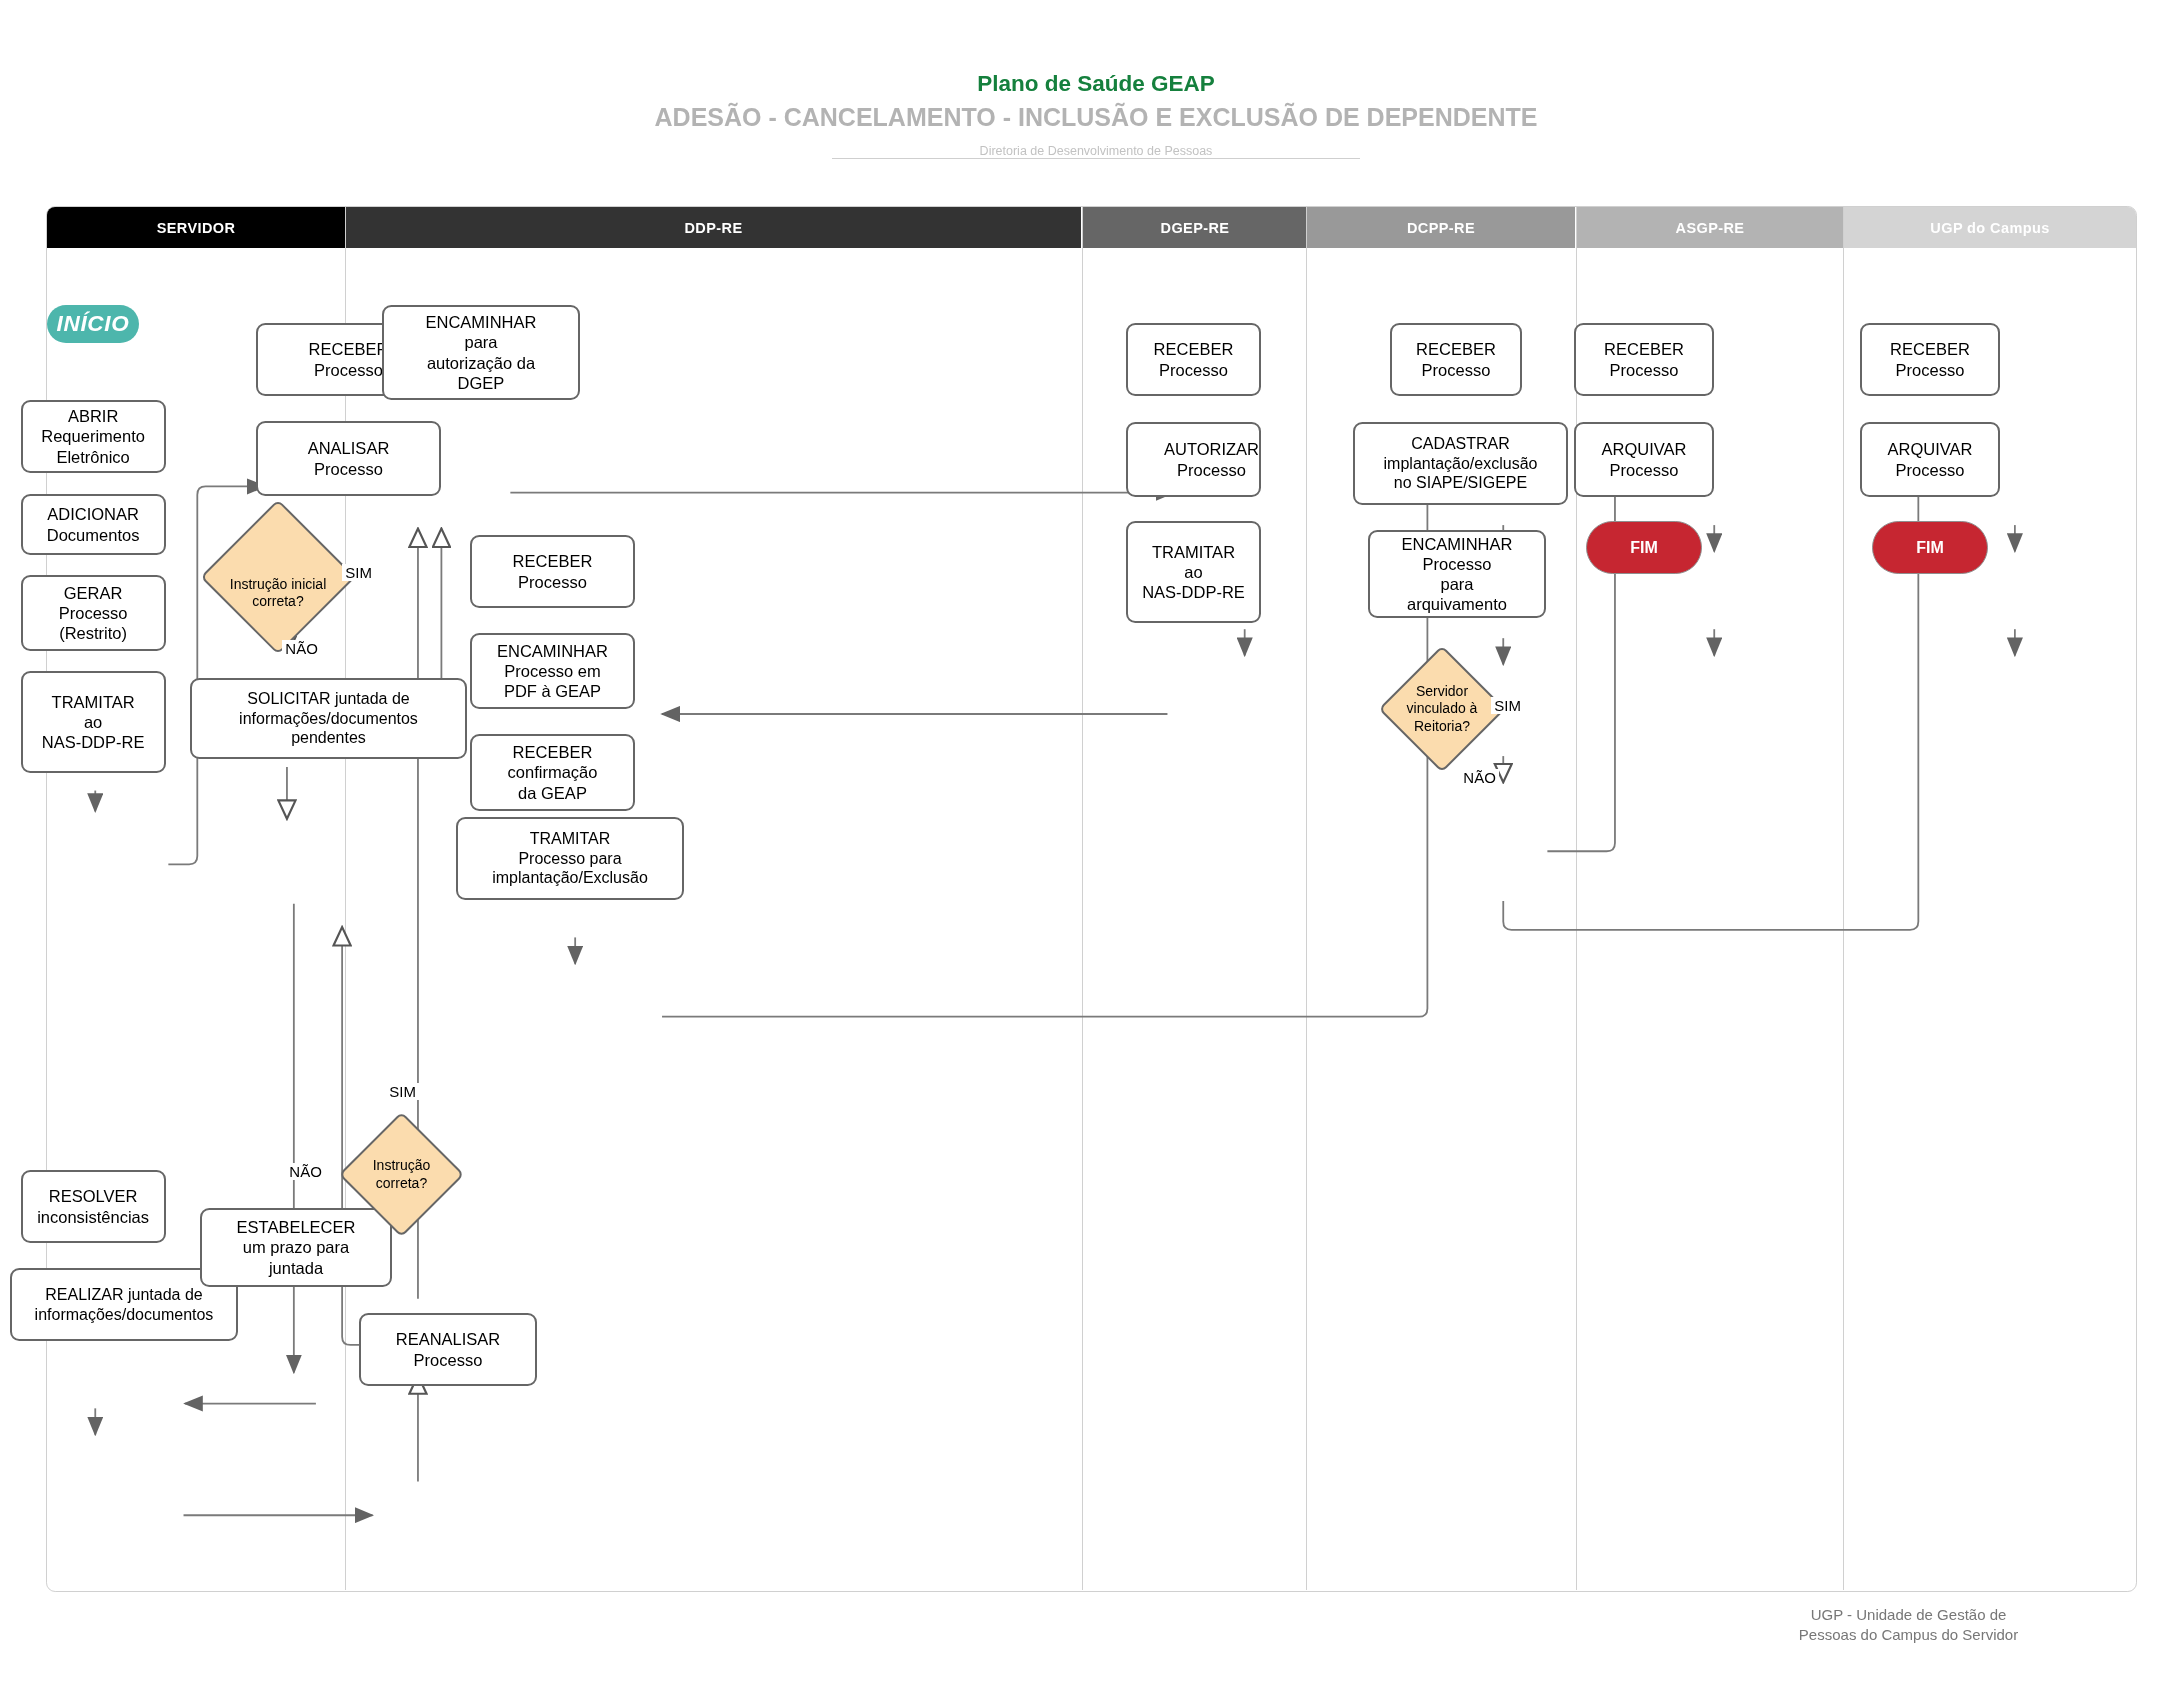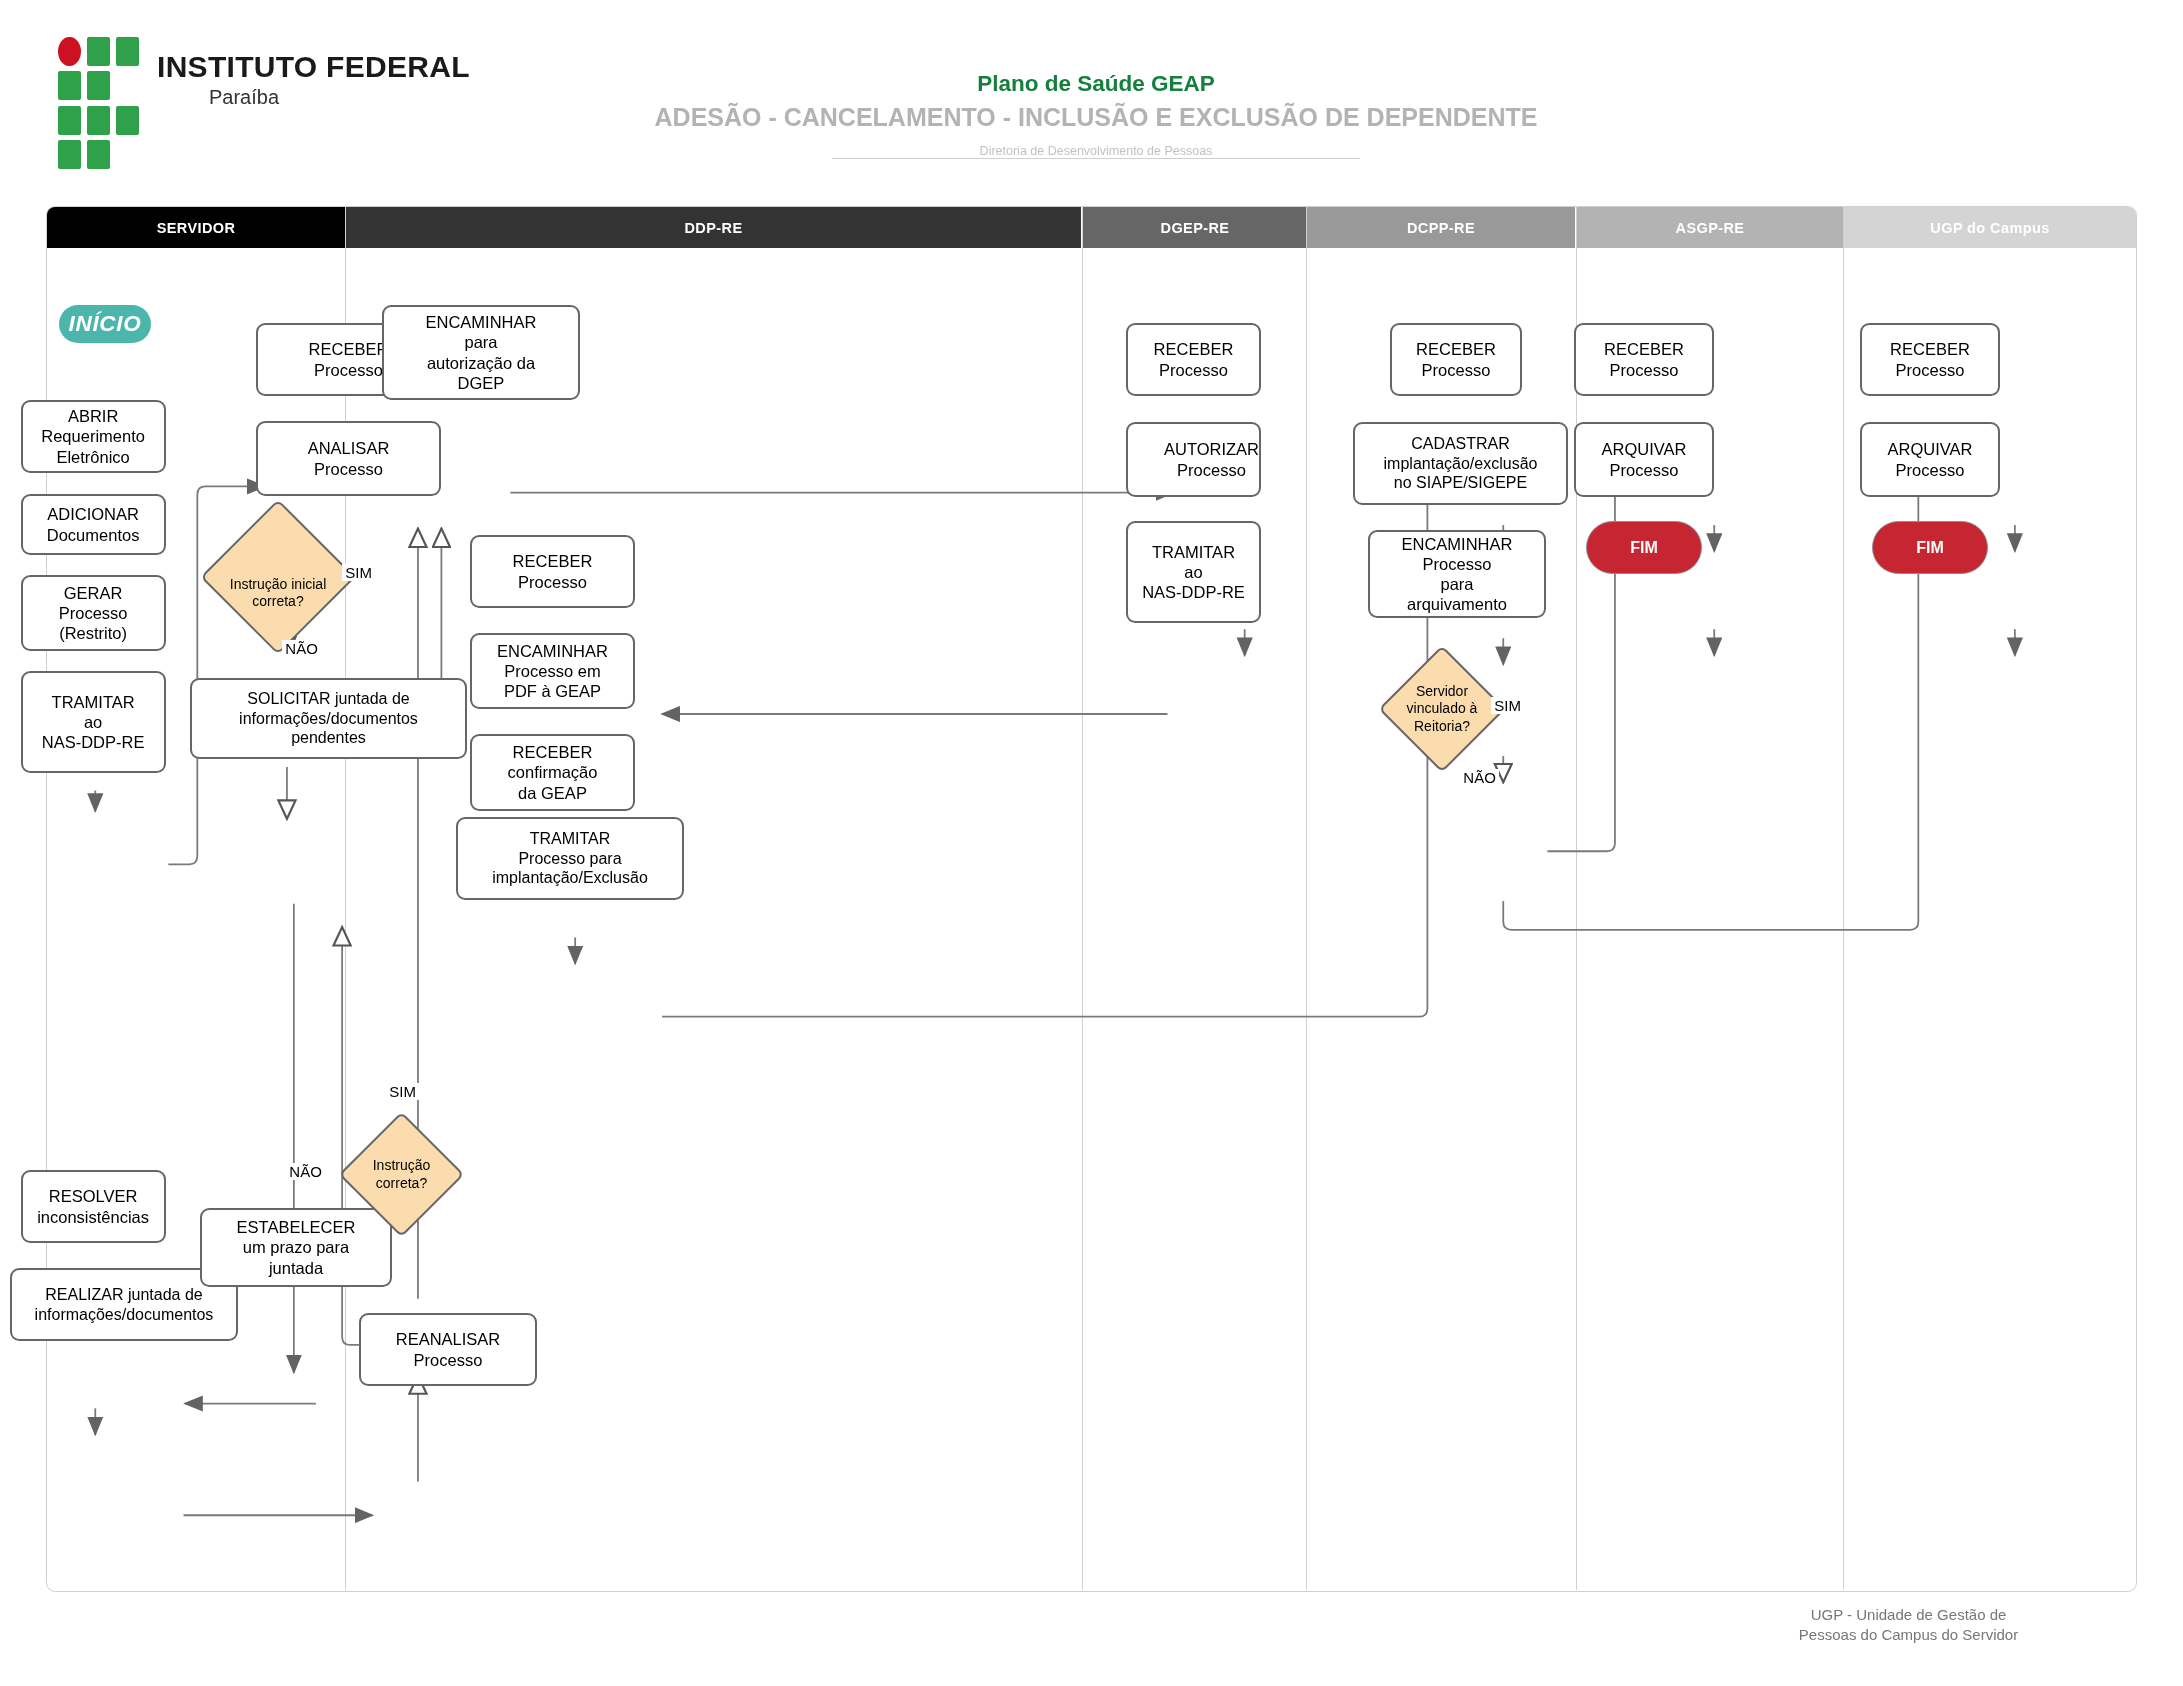--- a/index.html
+++ b/index.html
@@ -52,38 +52,20 @@
 
   
   #footer{position:absolute;right:63px;top:1605px;width:423px;text-align:center;
           font-size:15px;color:#777;line-height:1.35;}
 </style>
 </head>
 <body>
 
 <div id="header">
 
-  <div id="logo-wrap">
-    <div id="logo-mark">
-      <div class="lg-dot" style="left:0px;  top:0px;  width:22.5px;height:29px;"></div>
-      <div class="lg-cell" style="left:29px; top:0px;  width:22.5px;height:29px;"></div>
-      <div class="lg-cell" style="left:58px; top:0px;  width:22.5px;height:29px;"></div>
-      <div class="lg-cell" style="left:0px;  top:34px; width:22.5px;height:29px;"></div>
-      <div class="lg-cell" style="left:29px; top:34px; width:22.5px;height:29px;"></div>
-      <div class="lg-cell" style="left:0px;  top:69px;width:22.5px;height:29px;"></div>
-      <div class="lg-cell" style="left:29px; top:69px;width:22.5px;height:29px;"></div>
-      <div class="lg-cell" style="left:58px; top:69px;width:22.5px;height:29px;"></div>
-      <div class="lg-cell" style="left:0px;  top:103px;width:22.5px;height:29px;"></div>
-      <div class="lg-cell" style="left:29px; top:103px;width:22.5px;height:29px;"></div>
-    </div>
-    <div id="logo-text">
-      <div id="logo-title">INSTITUTO FEDERAL</div>
-      <div id="logo-sub">Paraíba</div>
-    </div>
-  </div>
 
   <div id="title-block">
     <div id="title-main">Plano de Saúde GEAP</div>
     <div id="title-sub">ADESÃO - CANCELAMENTO - INCLUSÃO E EXCLUSÃO DE DEPENDENTE</div>
     <div id="title-dept">Diretoria de Desenvolvimento de Pessoas</div>
   </div>
   <div id="title-rule"></div>
 </div>
 
 <div id="board">
@@ -186,21 +168,21 @@
       <path d="M 2418 438 L 2418 476" marker-end="url(#ah)"></path>
 
       <path d="M 2854 287 L 2854 325" marker-end="url(#ah)"></path>
       <path d="M 2854 438 L 2854 476" marker-end="url(#ah)"></path>
     </g>
   </svg>
 
   <div class="term start" style="left:9.2px;top:94px;width:74px;height:0;"></div>
   <div class="term start" style="left:-9.2px;top:0;width:0;height:0;"></div>
 
-  <div class="term start" style="left:12px;top:98px;width:92px;height:38px;justify-content:center;">
+  <div class="term start" style="left:0px;top:98px;width:92px;height:38px;justify-content:center;">
     <span>INÍCIO</span>
   </div>
 
   <div class="node" style="left:-26.4px;top:193px;width:145px;height:73px;">
     <div>
       <span class="ln">ABRIR</span>
       <span class="ln">Requerimento</span>
       <span class="ln">Eletrônico</span>
     </div>
   </div>

